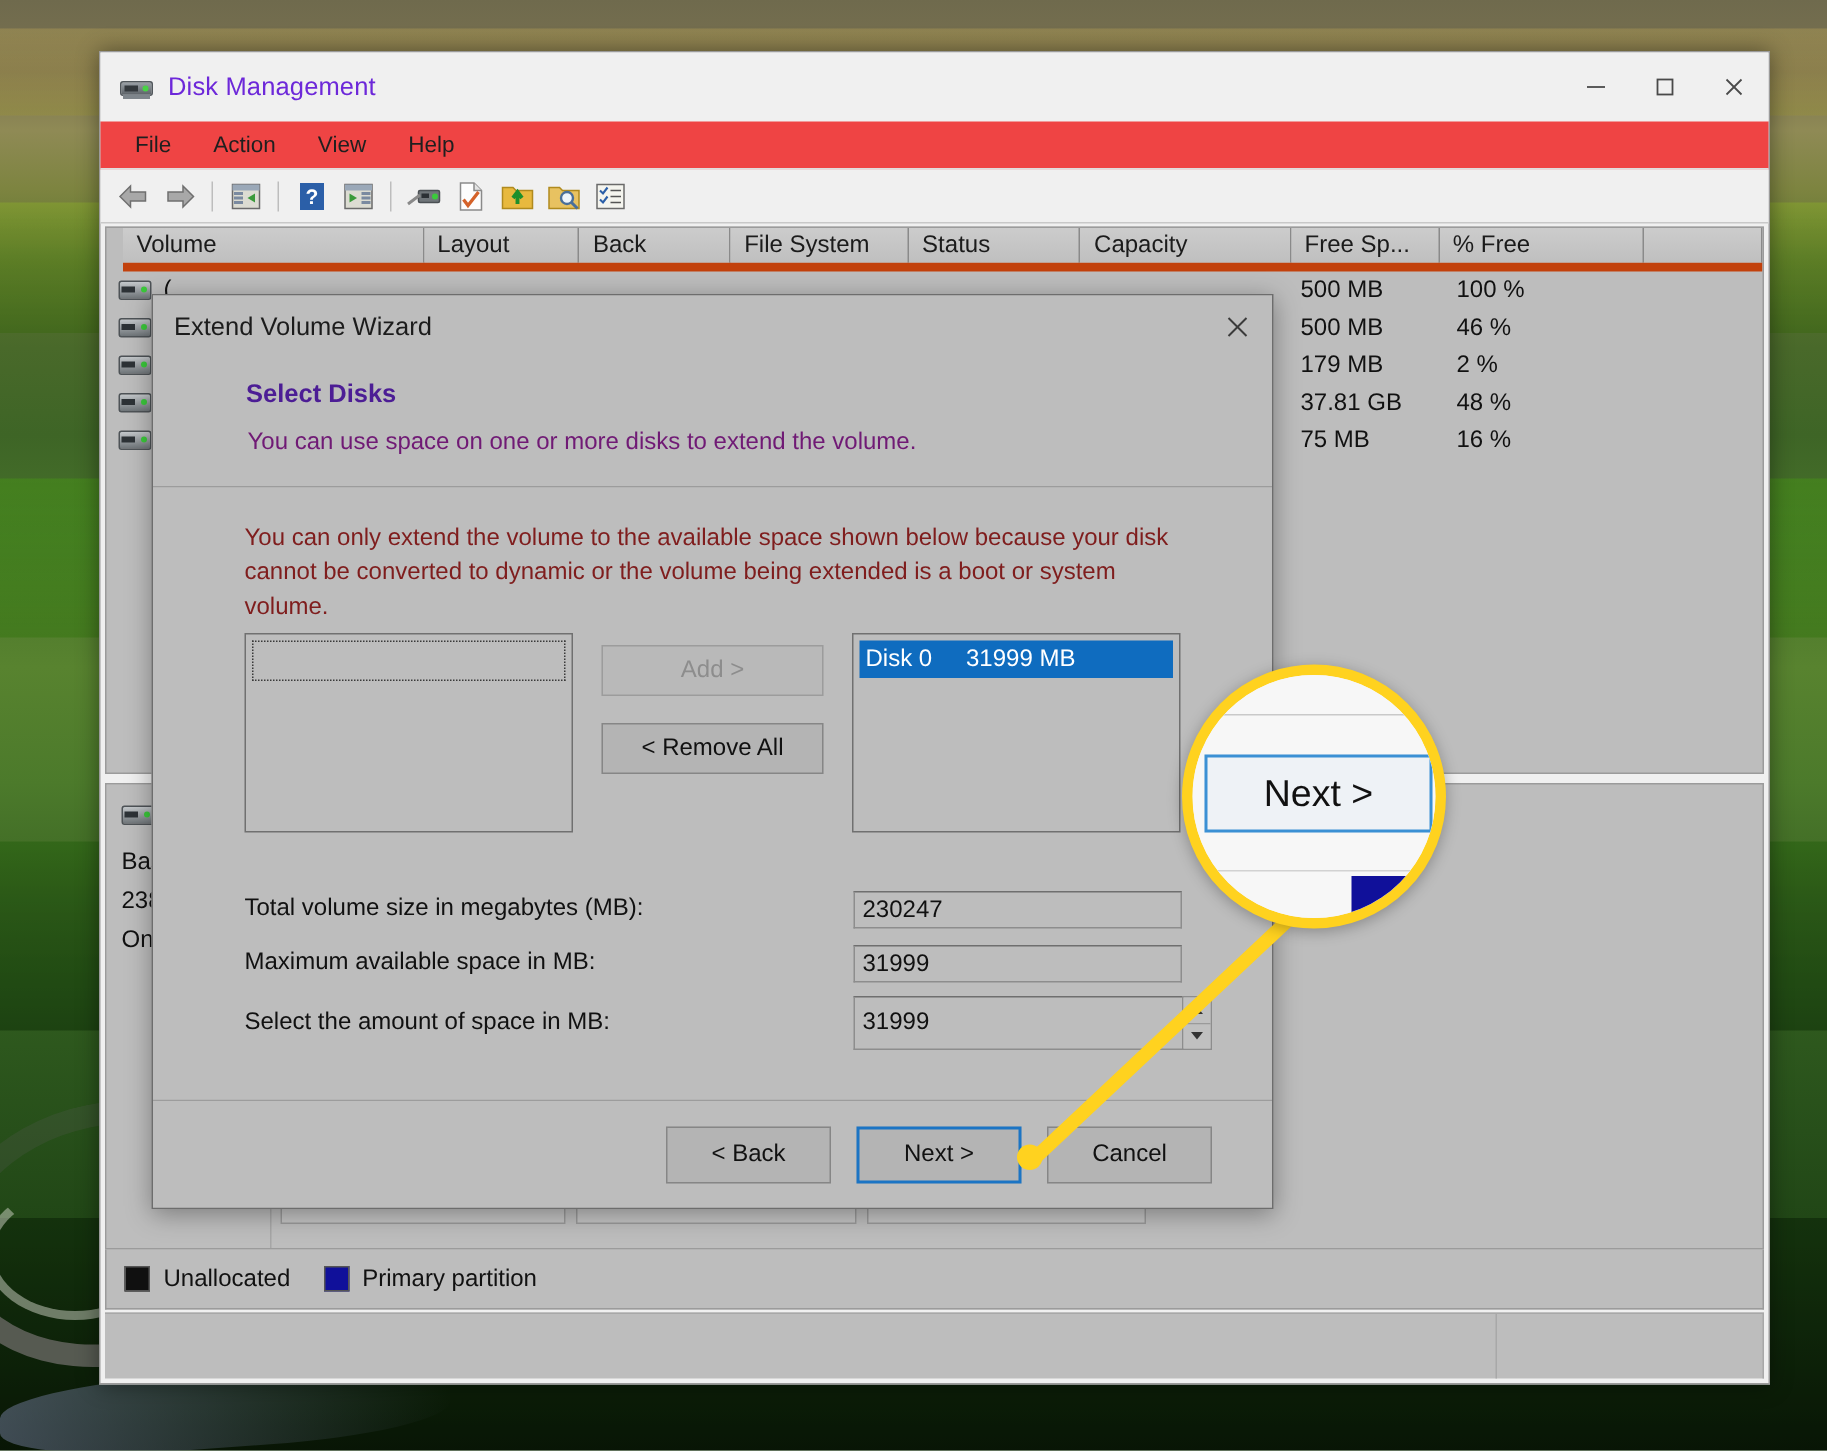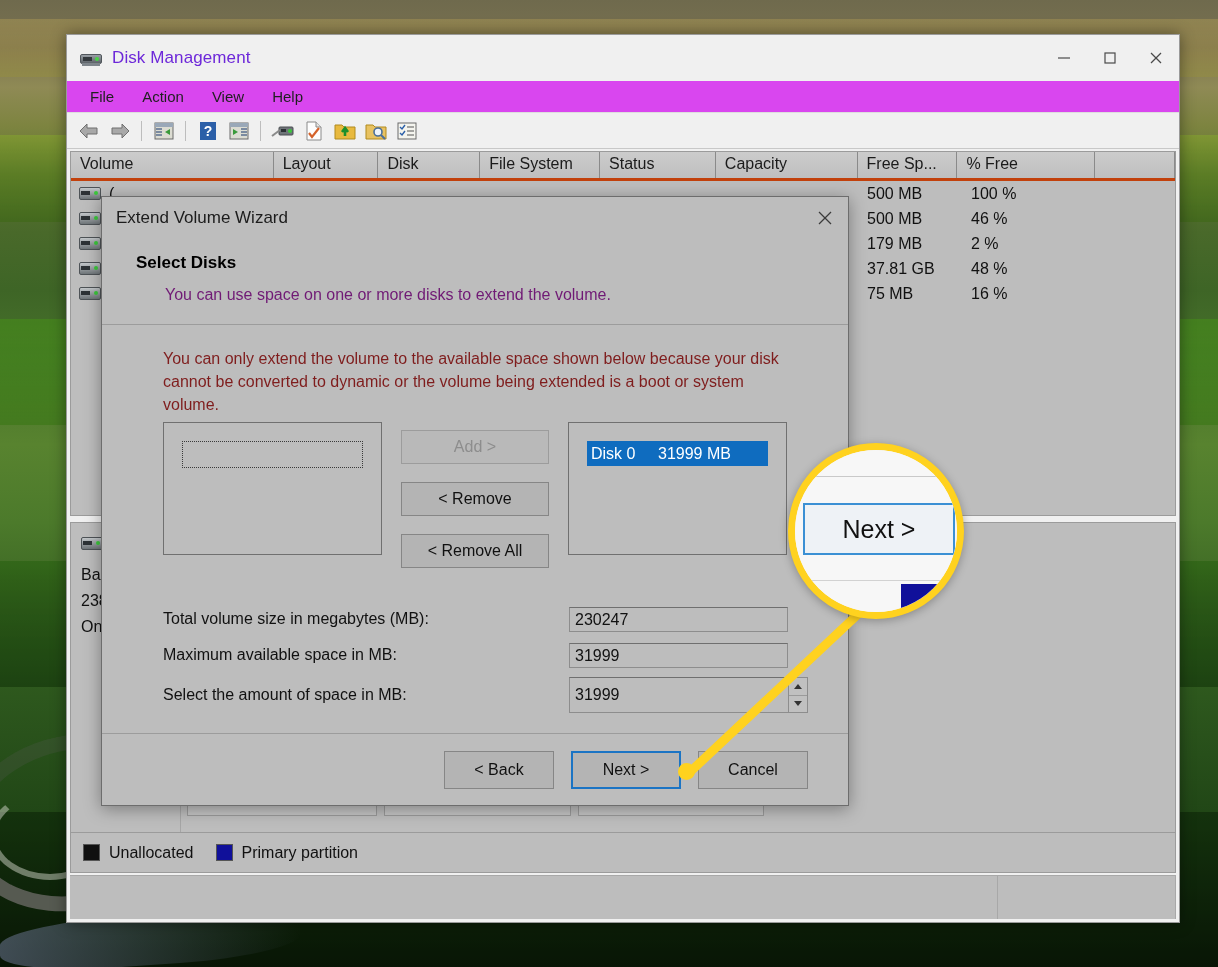--- a/index.html
+++ b/index.html
@@ -94,21 +94,21 @@
     display: flex; align-items: center; justify-content: center;
     color: #4a4a4a;
   }
   .wc svg { display: block; }
 
   
   #menubar {
     height: 32px; flex: none;
     display: flex; align-items: center;
     padding-left: 12px;
-    background: #d946ef;
+    background: #ef4444;
     border-bottom: 1px solid #dedede;
   }
   .menu-item {
     font-size: 15px; color: #1f1f1f;
     padding: 4px 11px; margin-right: 6px;
   }
 
   
   #toolbar {
     height: 36px; flex: none;
@@ -130,21 +130,22 @@
     height: 365px;
     background: #bdbdbd;
     border: 1px solid #9b9b9b;
     margin: 2px 3px 0 3px;
     position: relative;
     overflow: hidden;
   }
   #list-header {
     display: flex; height: 29px;
     background: #c6c6c6;
-    border-bottom: 3px solid #c2410c;
+    border-bottom: 6px solid #c2410c;
+    margin-left: 11px;
   }
   .col-h {
     font-size: 16px; color: #1b1b1b;
     padding: 3px 0 0 9px;
     border-right: 1px solid #8a8a8a;
     overflow: hidden; white-space: nowrap;
     background: linear-gradient(180deg,#cccccc,#bfbfbf);
   }
   #list-rows { position: relative; }
   .vrow {
@@ -243,37 +244,37 @@
   #wiz-close {
     margin-left: auto; width: 46px; height: 42px;
     display: flex; align-items: center; justify-content: center;
     color: #3b3b3b;
   }
   #wiz-head {
     flex: none; padding: 14px 0 20px 34px;
     background: #bdbdbd;
     border-bottom: 1px solid #9c9c9c;
   }
-  #wiz-head h2 { font-size: 17px; font-weight: bold; color: #000000; margin-bottom: 13px; }
+  #wiz-head h2 { font-size: 17px; font-weight: bold; color: #4c1d95; margin-bottom: 13px; margin-left: 28px; }
   #wiz-head p  { font-size: 16px; color: #701a75; padding-left: 29px; }
   #wiz-body {
     flex: 1; padding: 22px 28px 0 61px;
     background: #bdbdbd;
     position: relative;
   }
   #wiz-desc { font-size: 16px; color: #7f1d1d; line-height: 23px; width: 620px; }
   .lbl-row { display: flex; margin-top: 14px; }
   .lbl { font-size: 16px; color: #111; }
   .lbl.left-lbl { width: 406px; }
   #picker { display: flex; margin-top: 6px; }
   .listbox {
     width: 219px; height: 133px;
     background: #bdbdbd;
     border: 1px solid #707070;
-    padding: 18px;
+    padding: 4px;
   }
   .listbox.available .focusline {
     height: 27px; border: 1px dotted #3a3a3a; background: #bdbdbd;
   }
   .listbox.selected { margin-left: 0; }
   .list-entry {
     height: 25px; background: #0f6cbf;
     display: flex; align-items: center;
     color: #fff; font-size: 16px;
     padding-left: 4px;
@@ -516,21 +517,21 @@
           <line x1="10" y1="9" x2="17" y2="9" stroke="#555"></line>
           <line x1="10" y1="13" x2="17" y2="13" stroke="#555"></line>
         </svg>
     </div>
   </div>
 
   <div id="list-area">
     <div id="list-header">
       <div class="col-h" style="width:203px">Volume</div>
       <div class="col-h" style="width:105px">Layout</div>
-      <div class="col-h" style="width:102px">Disk</div>
+      <div class="col-h" style="width:102px">Back</div>
       <div class="col-h" style="width:120px">File System</div>
       <div class="col-h" style="width:116px">Status</div>
       <div class="col-h" style="width:142px">Capacity</div>
       <div class="col-h" style="width:100px">Free Sp...</div>
       <div class="col-h" style="width:138px">% Free</div>
       <div class="col-h" style="width:80px"></div>
     </div>
     <div id="list-rows">
       <div class="vrow">
         <div class="vicon">
@@ -660,21 +661,20 @@
   <div id="wiz-body">
     <div id="wiz-desc">You can only extend the volume to the available space shown below because your disk cannot be converted to dynamic or the volume being extended is a boot or system volume.</div>
 
 
     <div id="picker">
       <div class="listbox available">
         <div class="focusline"></div>
       </div>
       <div id="mid-buttons">
         <div class="btn disabled">Add &gt;</div>
-        <div class="btn">&lt; Remove</div>
         <div class="btn">&lt; Remove All</div>
       </div>
       <div class="listbox selected">
         <div class="list-entry">
           <span class="dname">Disk 0</span>
           <span>31999 MB</span>
         </div>
       </div>
     </div>
 

